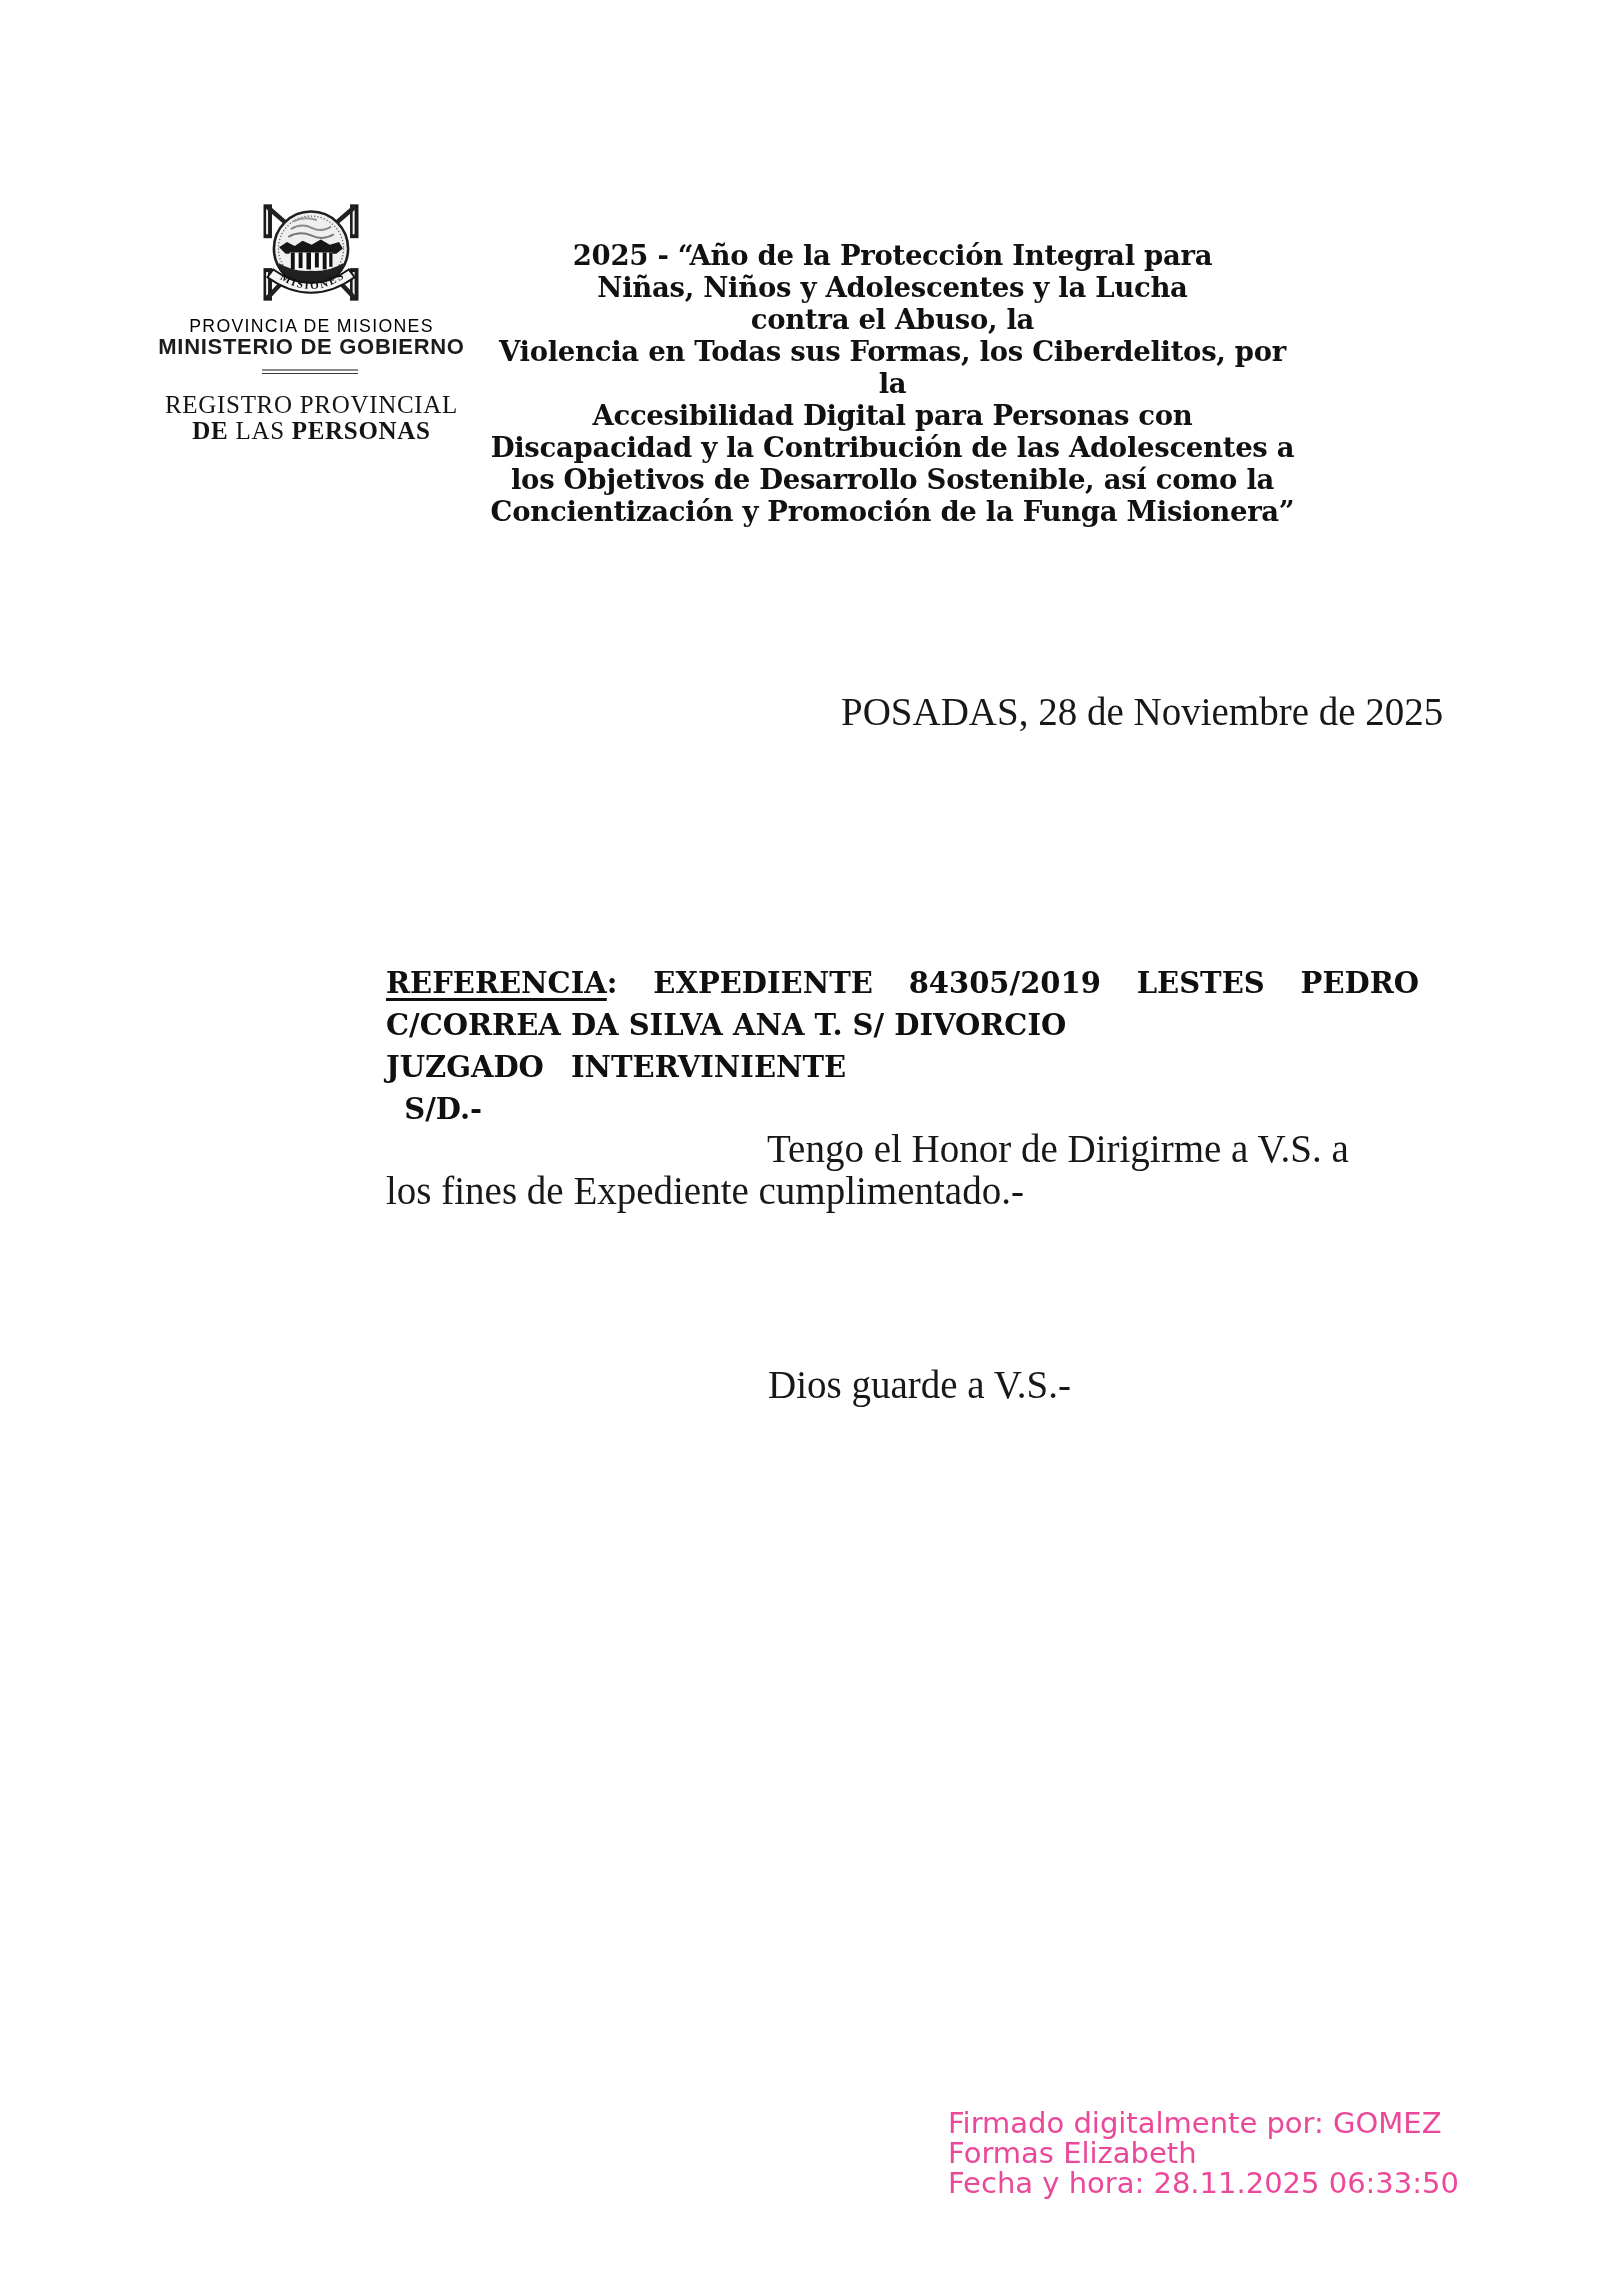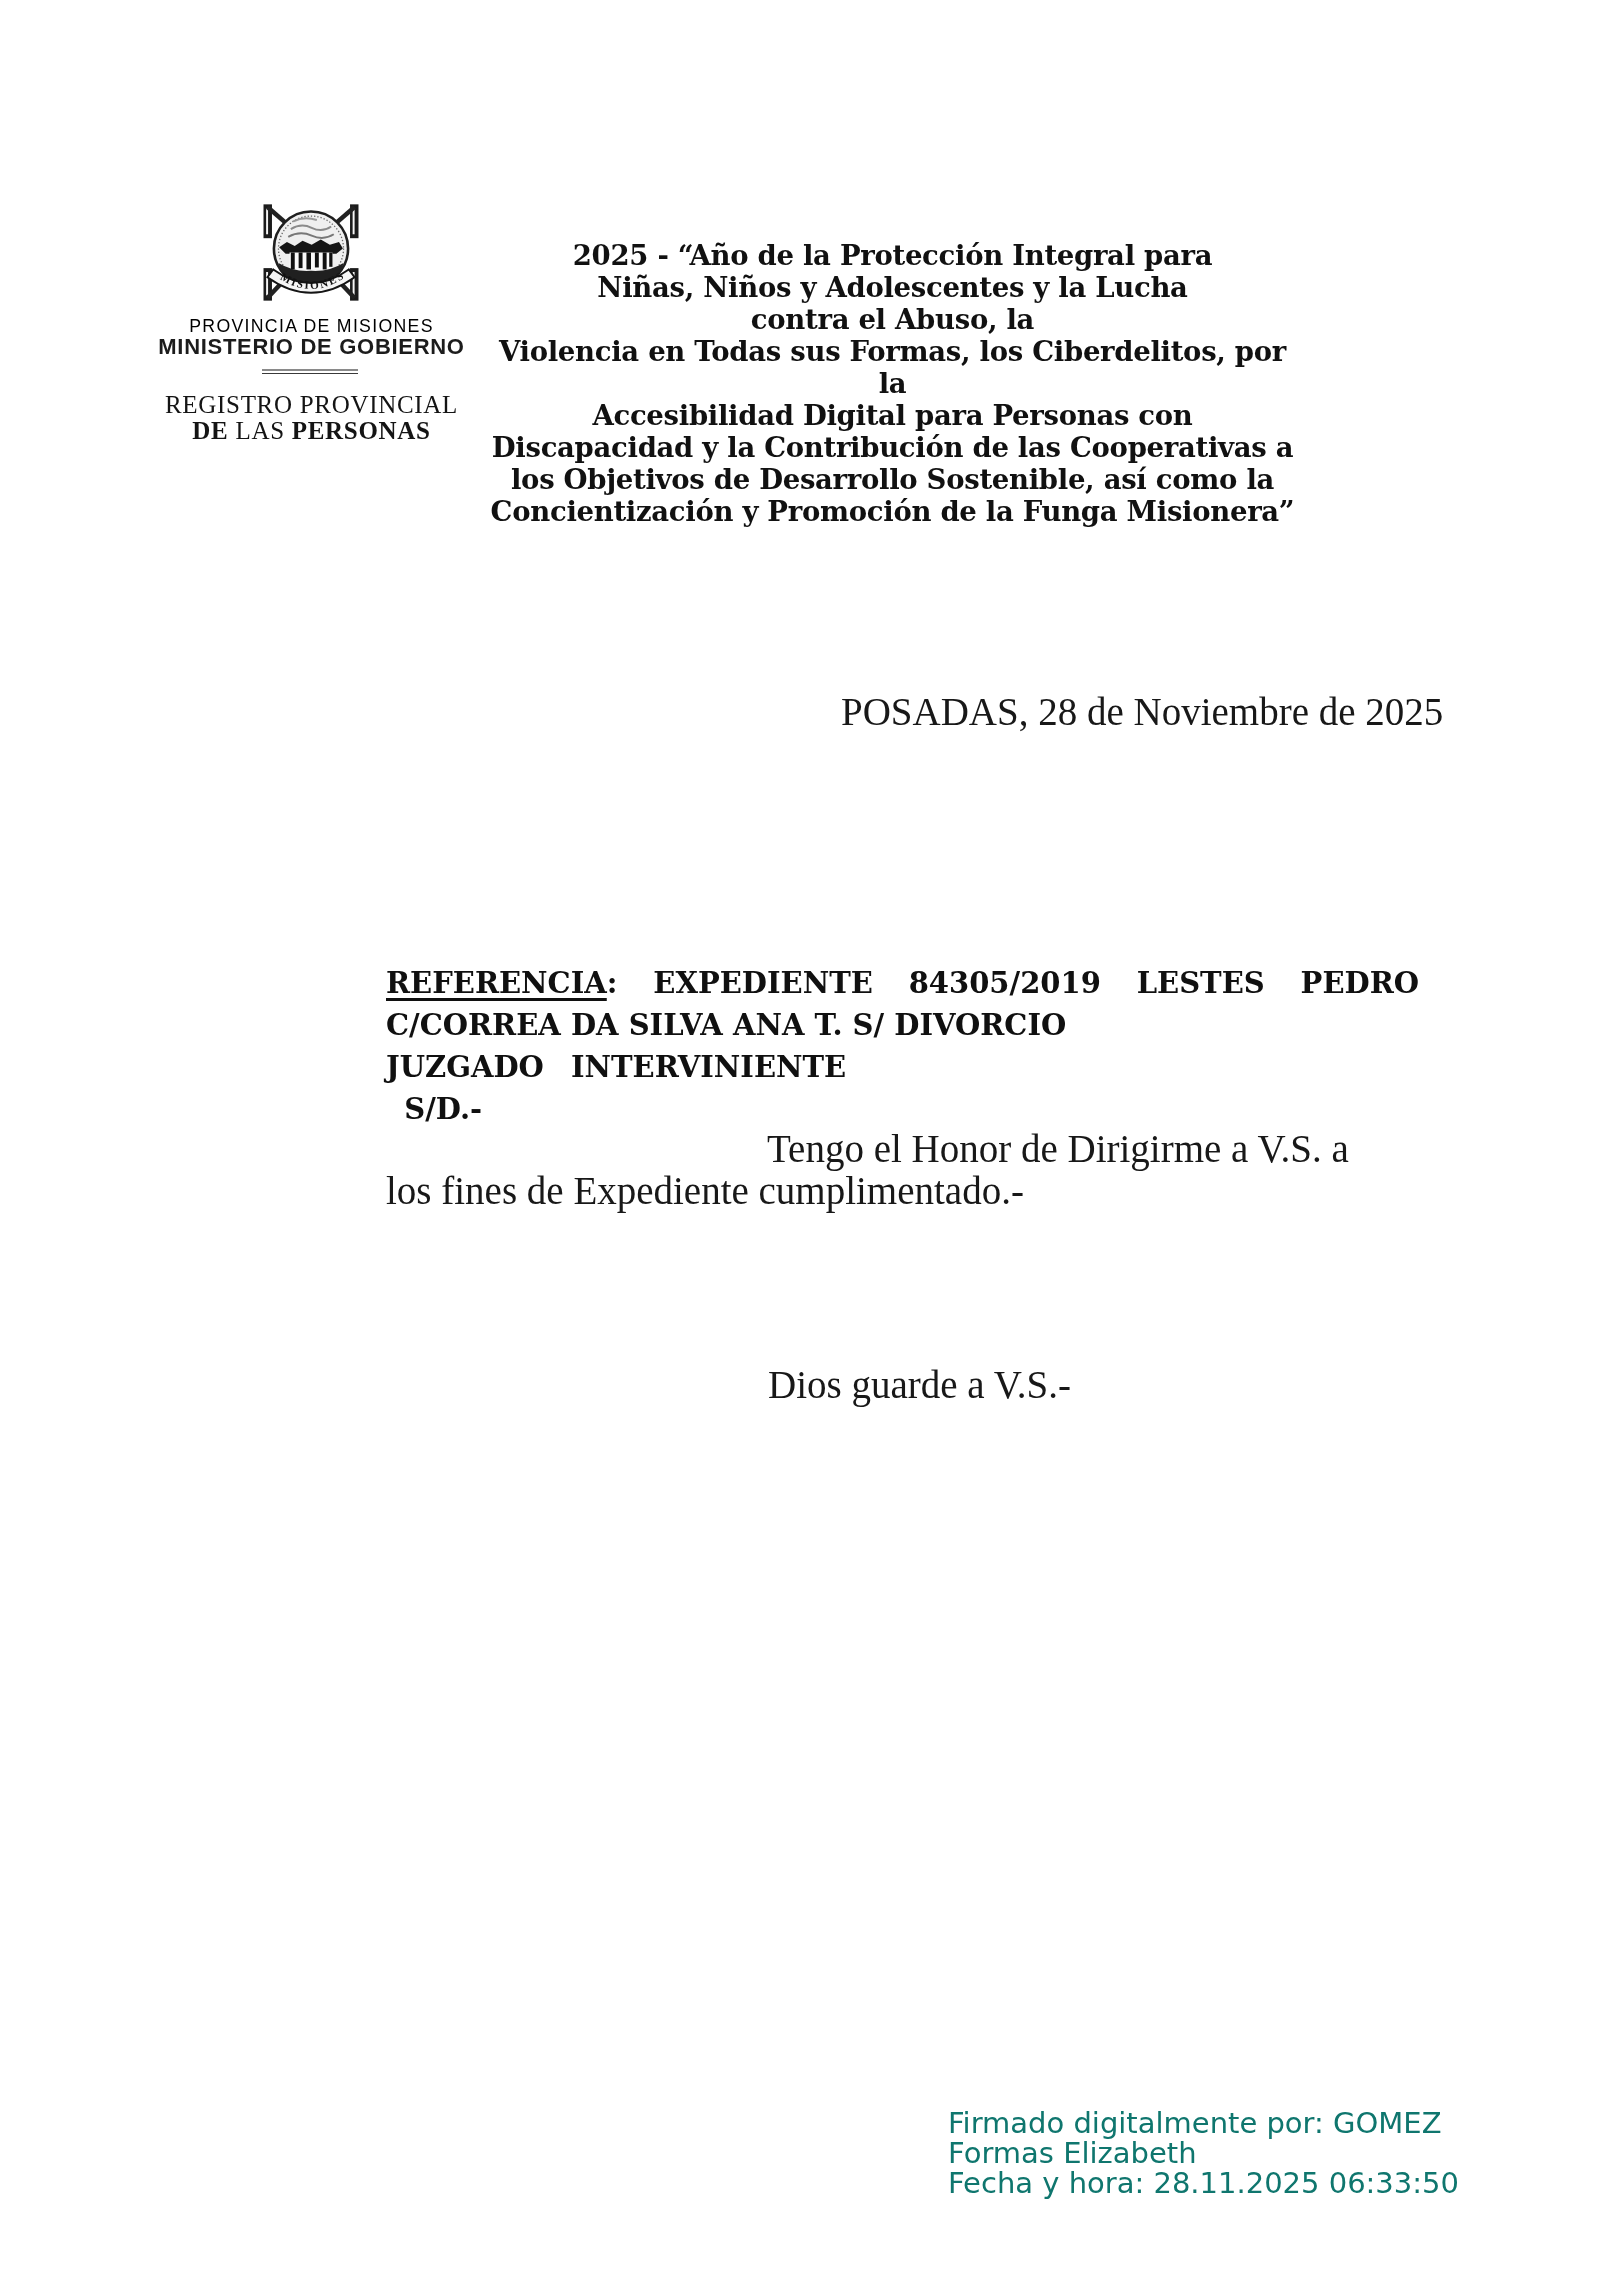--- a/index.html
+++ b/index.html
@@ -81,21 +81,21 @@
   .body-line2{white-space:nowrap;}
   .closing{
     left:768px;top:1364px;
     font-size:39px;line-height:42px;white-space:nowrap;color:#181818;
   }
 
   
   .signature{
     left:948px;top:2108px;width:654px;
     font-family:"DejaVu Sans", sans-serif;
-    font-size:29px;line-height:30px;color:#0f766e;
+    font-size:29px;line-height:30px;color:#ec4899;
   }
   .sig-line{white-space:nowrap;}
 </style>
 </head>
 <body>
 
 <div class="page">
 
   <div class="abs letterhead">
 
@@ -149,21 +149,21 @@
     <div class="lh-office1">REGISTRO PROVINCIAL</div>
     <div class="lh-office2"><b>DE</b><span> LAS </span><b>PERSONAS</b></div>
   </div>
 
   <div class="abs motto">
     <div class="motto-line">2025 - “Año de la Protección Integral para</div>
     <div class="motto-line">Niñas, Niños y Adolescentes y la Lucha</div>
     <div class="motto-line">contra el Abuso, la</div>
     <div class="motto-line">Violencia en Todas sus Formas, los Ciberdelitos, por la</div>
     <div class="motto-line">Accesibilidad Digital para Personas con</div>
-    <div class="motto-line">Discapacidad y la Contribución de las Cooperativas a</div>
+    <div class="motto-line">Discapacidad y la Contribución de las Adolescentes a</div>
     <div class="motto-line">los Objetivos de Desarrollo Sostenible, así como la</div>
     <div class="motto-line">Concientización y Promoción de la Funga Misionera”</div>
   </div>
 
   <div class="abs dateline">POSADAS, 28 de Noviembre de 2025</div>
 
   <div class="abs reference">
     <div class="ref-line1"><span class="ref-label">REFERENCIA</span><span>: EXPEDIENTE 84305/2019 LESTES PEDRO</span></div>
     <div class="ref-line2">C/CORREA DA SILVA ANA T. S/ DIVORCIO</div>
     <div class="ref-line3">JUZGADO INTERVINIENTE</div>

